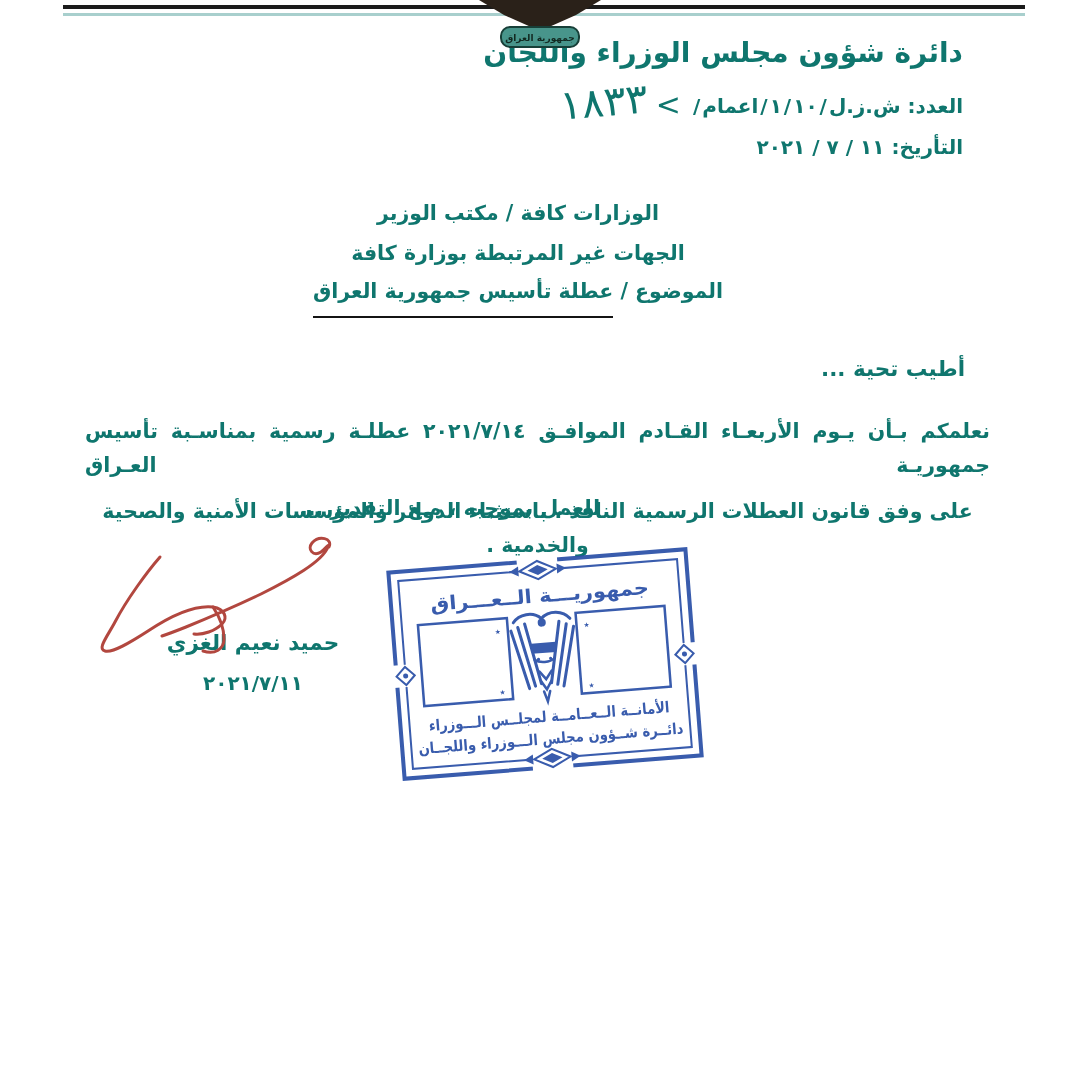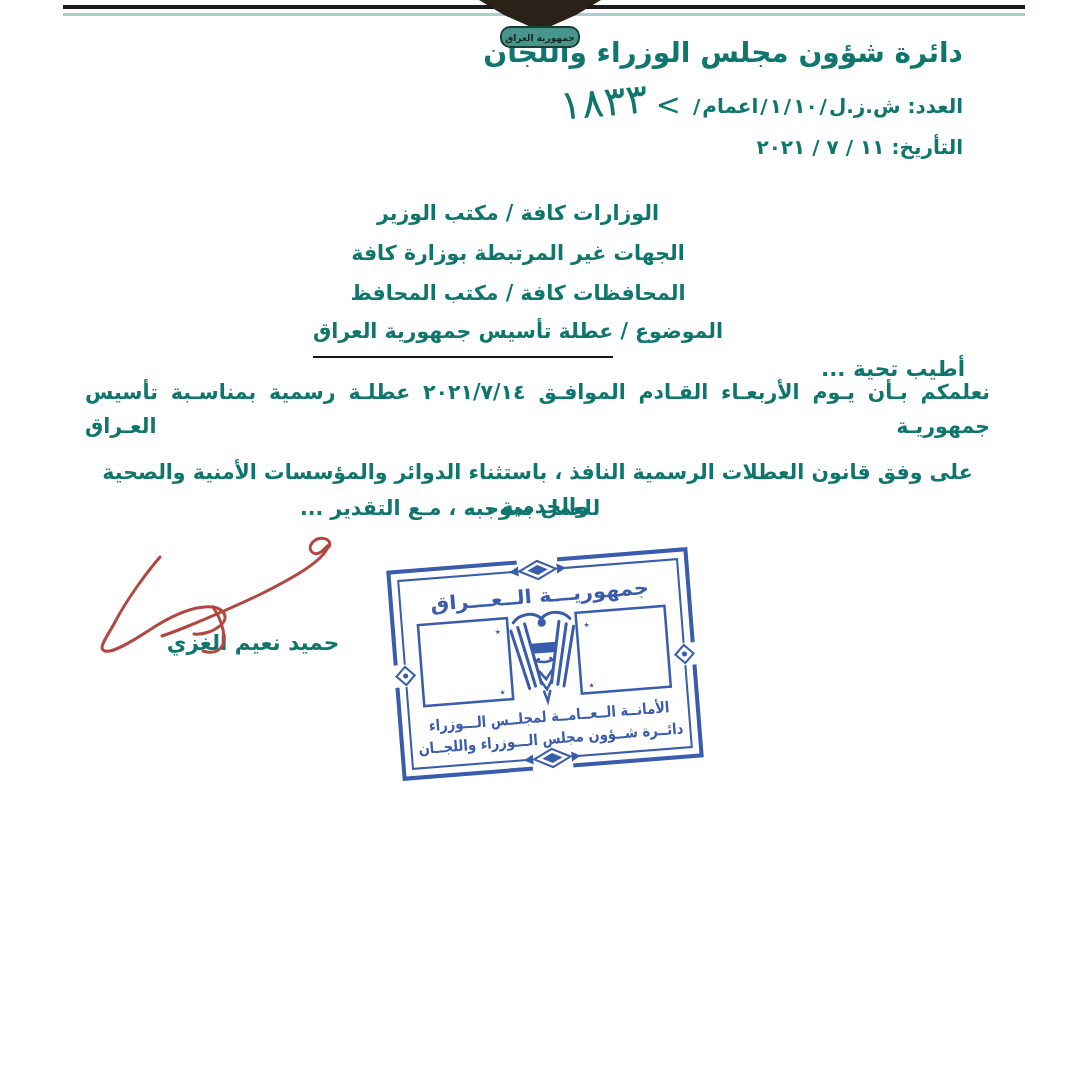--- a/index.html
+++ b/index.html
@@ -26,21 +26,21 @@
   .date-row { display:flex; direction:rtl; align-items:center; gap:7px; font-weight:bold; font-size:20px; margin-top:6px; }
 
   
   .recipients { position:absolute; top:163px; left:278px; width:480px; text-align:center; direction:rtl;margin-top:36px; }
   .recipients .line { font-size:20.5px; font-weight:bold; margin-bottom:11px; line-height:29px; }
   .subject-line { font-size:20.5px; font-weight:bold; margin-top:1px; }
   .subject-underlined { border-bottom:2.5px solid #141414; padding-bottom:13px; }
 
   .greeting { position:absolute; top:356px; right:115px; font-size:21.5px; font-weight:bold; }
 
-  .body-text { position:absolute; top:375px; left:85px; width:905px; direction:rtl; font-weight:bold; font-size:20.5px; }
+  .body-text { position:absolute; top:414px; left:85px; width:905px; direction:rtl; font-weight:bold; font-size:20.5px; }
   .body-line1 { text-align:justify; text-align-last:justify; line-height:34px; }
   .body-line2 { text-align:center; margin-top:12px; line-height:34px; }
 
   .closing { position:absolute; top:496px; left:85px; width:730px; text-align:center; font-size:20.5px; font-weight:bold; }
 
   
   .sig-svg { position:absolute; left:86px; top:536px; width:272px; height:140px; z-index:3; }
   .sig-block { position:absolute; top:630px; left:120px; width:266px; text-align:center; direction:rtl; }
   .sig-name  { font-size:21.5px; font-weight:bold; margin-bottom:16px; }
   .sig-title { font-size:21px;   font-weight:bold; margin-bottom:15px; }
@@ -84,21 +84,20 @@
       <span>/</span>
       <span>٧</span>
       <span>/</span>
       <span>٢٠٢١</span>
     </div>
   </div>
 
   <div class="recipients">
     <div class="line">الوزارات كافة / مكتب الوزير</div>
     <div class="line">الجهات غير المرتبطة بوزارة كافة</div>
-    <div class="line">المحافظات كافة / مكتب المحافظ</div>
     <div class="subject-line">
       <span>الموضوع /</span>
       <span class="subject-underlined">عطلة تأسيس جمهورية العراق</span>
     </div>
   </div>
 
   <div class="greeting">أطيب تحية ...</div>
 
   <div class="body-text">
     <div class="body-line1">نعلمكم بـأن يـوم الأربعـاء القـادم الموافـق ٢٠٢١/٧/١٤ عطلـة رسمية بمناسـبة تأسيس جمهوريـة العـراق</div>
@@ -112,20 +111,21 @@
       <path d="M 243,11 C 247,2 233,-1 226,7 C 221,13 227,21 235,16 C 240,12 243,7 242,11
                C 236,26 205,43 175,58 C 150,70 122,82 100,91 C 90,95 82,98 76,100"></path>
       <path d="M 74,21 C 61,36 41,63 29,86 C 21,101 11,113 19,115 C 27,117 45,106 62,95
                C 86,79 110,69 127,71 C 139,73 142,82 136,88 C 129,95 117,99 108,98"></path>
       <path d="M 127,71 C 133,80 138,92 138,103 C 138,113 129,119 117,115"></path>
     </g>
   </svg>
 
   <div class="sig-block">
     <div class="sig-name">حميد نعيم الغزي</div>
+    <div class="sig-date">٢٠٢١/٧/١١</div>
   </div>
 
   <svg class="stamp" viewBox="0 0 300 210">
     <g stroke="#2d52a8" fill="none">
       <rect x="3" y="3" width="294" height="204" stroke-width="4"></rect>
       <rect x="12" y="12" width="276" height="186" stroke-width="2"></rect>
 
       <rect x="28" y="57" width="88" height="80" stroke-width="2.5"></rect>
       <rect x="184" y="57" width="88" height="80" stroke-width="2.5"></rect>
     </g>

